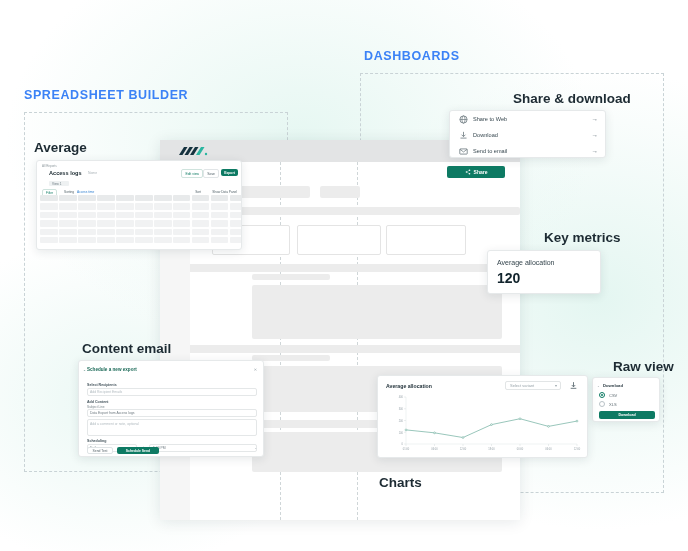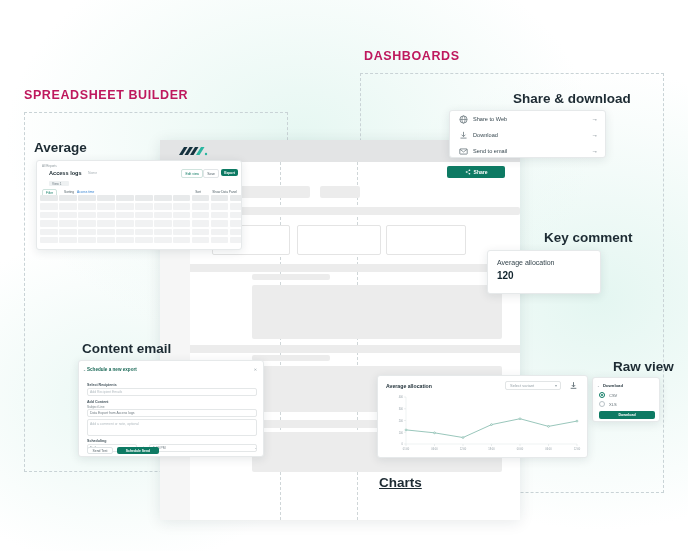--- a/index.html
+++ b/index.html
@@ -11,21 +11,21 @@
   }
   .bg-wash{
     position:absolute; inset:0;
     background:
       radial-gradient(ellipse 420px 300px at 300px 140px, #e6f7f2 0%, rgba(230,247,242,0) 70%),
       radial-gradient(ellipse 380px 320px at 600px 300px, #e4f6f1 0%, rgba(228,246,241,0) 72%),
       radial-gradient(ellipse 300px 240px at 120px 400px, #eaf8f4 0%, rgba(234,248,244,0) 70%),
       #ffffff;
   }
   .section-title{
-    position:absolute; color:#be185d; font-weight:bold; letter-spacing:.6px;
+    position:absolute; color:#3b82f6; font-weight:bold; letter-spacing:.6px;
     font-size:12.5px;
   }
   .dashed{
     position:absolute; border:1px dashed #c9d3d6;
   }
   .label{
     position:absolute; color:#1d2b33; font-weight:bold; font-size:13.5px;
   }
   .card{
     position:absolute; background:#fff; border:1px solid #e6e9ea; border-radius:3px;
@@ -58,21 +58,21 @@
   .sp-txt{ font-size:5.6px; color:#384850; margin-left:5px; }
   .sp-arw{ margin-left:auto; margin-right:9px; color:#6a7880; font-size:6.5px; line-height:1;}
   .btn-teal{
     position:absolute; background:#0d7a63; color:#fff; border-radius:2px;
     display:flex; align-items:center; justify-content:center; font-weight:bold;
   }
 
   
   #metric-card{ left:487px; top:250px; width:114px; height:44px; }
   #metric-label{ position:absolute; left:9px; top:8px; font-size:7px; color:#35454d;}
-  #metric-value{ position:absolute; left:9px; top:19px; font-size:10px; font-weight:bold; color:#12242d;}
+  #metric-value{ position:absolute; left:9px; top:19px; font-size:14px; font-weight:bold; color:#12242d;}
 
   
   #chart-card{ left:377px; top:375px; width:211px; height:83px; }
   #chart-title{ position:absolute; left:8px; top:7px; font-size:5.2px; color:#24343c; font-weight:bold;}
   #chart-select{ position:absolute; right:26px; top:5px; width:56px; height:9px; border:1px solid #e2e5e6;
      border-radius:2px; display:flex; align-items:center; }
   #chart-select span{ font-size:4px; color:#9aa5ab; margin-left:4px;}
   #chart-select .cv{ margin-left:auto; margin-right:3px; font-size:4px; color:#9aa5ab;}
   #chart-dl{ position:absolute; right:9px; top:5px; width:9px; height:9px; color:#4a5a62;}
 
@@ -278,21 +278,21 @@
 <div class="btn-teal" style="left:447px; top:166px; width:58px; height:12px; font-size:5px;">
   <svg style="width:6px;height:6px;margin-right:3px;" viewBox="0 0 16 16">
     <circle cx="12" cy="3.4" r="2.2" fill="#fff"></circle>
       <circle cx="4" cy="8" r="2.2" fill="#fff"></circle>
       <circle cx="12" cy="12.6" r="2.2" fill="#fff"></circle>
     <path d="M5.9 7 L10.1 4.4 M5.9 9 L10.1 11.6" stroke="#fff" stroke-width="1.1"></path>
   </svg>
   <span>Share</span>
 </div>
 
-<div class="label" style="left:544px; top:230px;">Key comment</div>
+<div class="label" style="left:544px; top:230px;">Key metrics</div>
 <div class="card" id="metric-card">
   <div id="metric-label">Average allocation</div>
   <div id="metric-value">120</div>
 </div>
 
 <div class="label" style="left:82px; top:341px;">Content email</div>
 
 <div class="card" id="sched-card">
   <div id="sched-head">Schedule a new export</div>
   <div style="position:absolute;right:6px;top:6px;font-size:4px;color:#9aa5ab;">✕</div>
@@ -334,21 +334,21 @@
     <span class="radio-lbl">CSV</span>
   </div>
   <div class="radio-row" style="top:23px;">
     <span class="radio"></span>
     <span class="radio-lbl">XLS</span>
   </div>
 
   <div class="btn-teal" style="left:6px; top:33px; width:56px; height:8px; font-size:3.6px;">Download</div>
 </div>
 
-<div class="label" style="left:379px; top:475px;text-decoration:underline;">Charts</div>
+<div class="label" style="left:379px; top:475px;">Charts</div>
 
 <div class="card" id="chart-card">
   <div id="chart-title">Average allocation</div>
   <div id="chart-select">
     <span>Select variant</span>
     <span class="cv">▾</span>
   </div>
   <svg id="chart-dl" viewBox="0 0 16 16">
     <path d="M8 2 V10 M5 7.2 L8 10.4 L11 7.2" fill="none" stroke="#4a5a62" stroke-width="1.4"></path>
     <path d="M3 13 H13" stroke="#4a5a62" stroke-width="1.4"></path>

